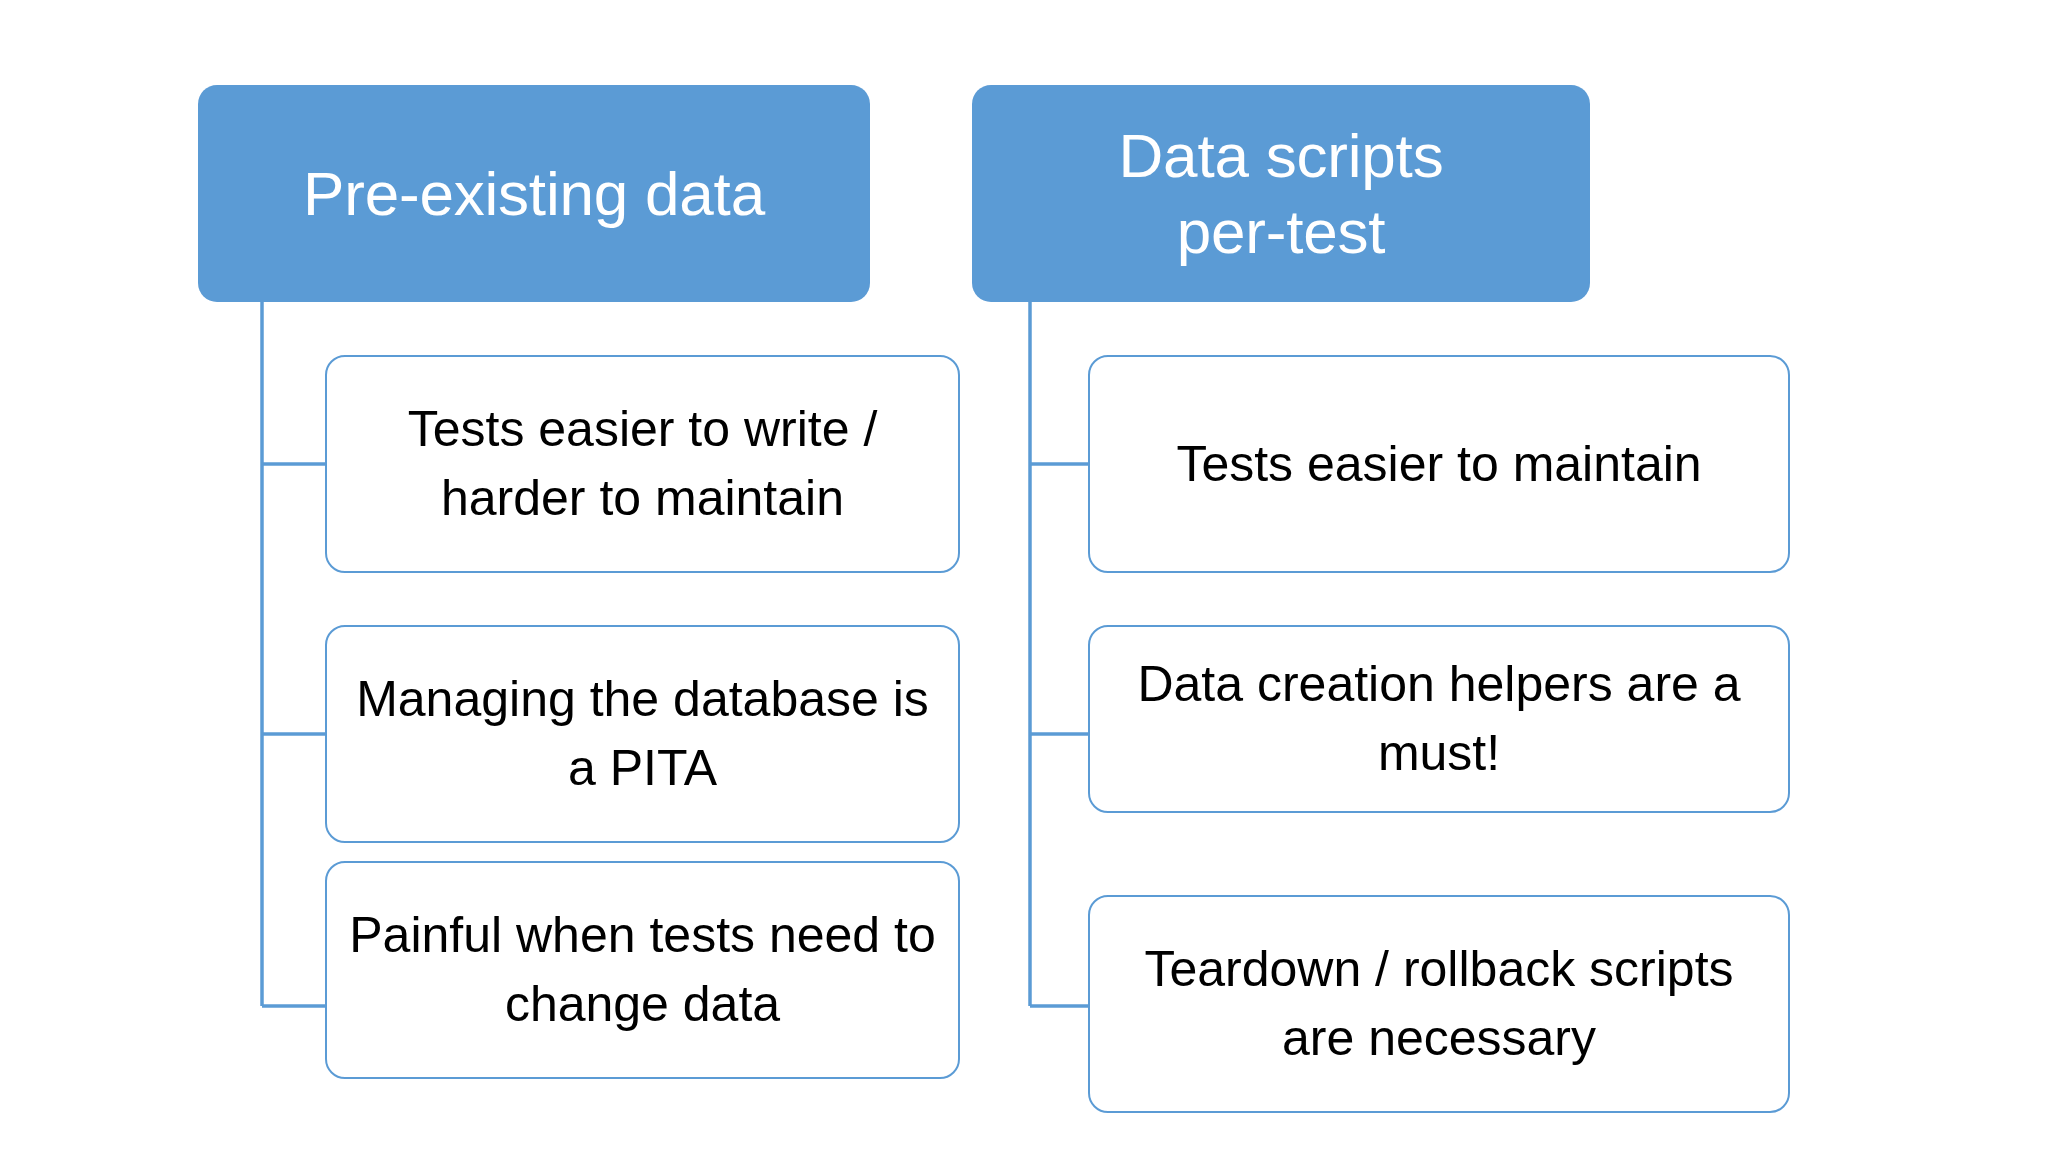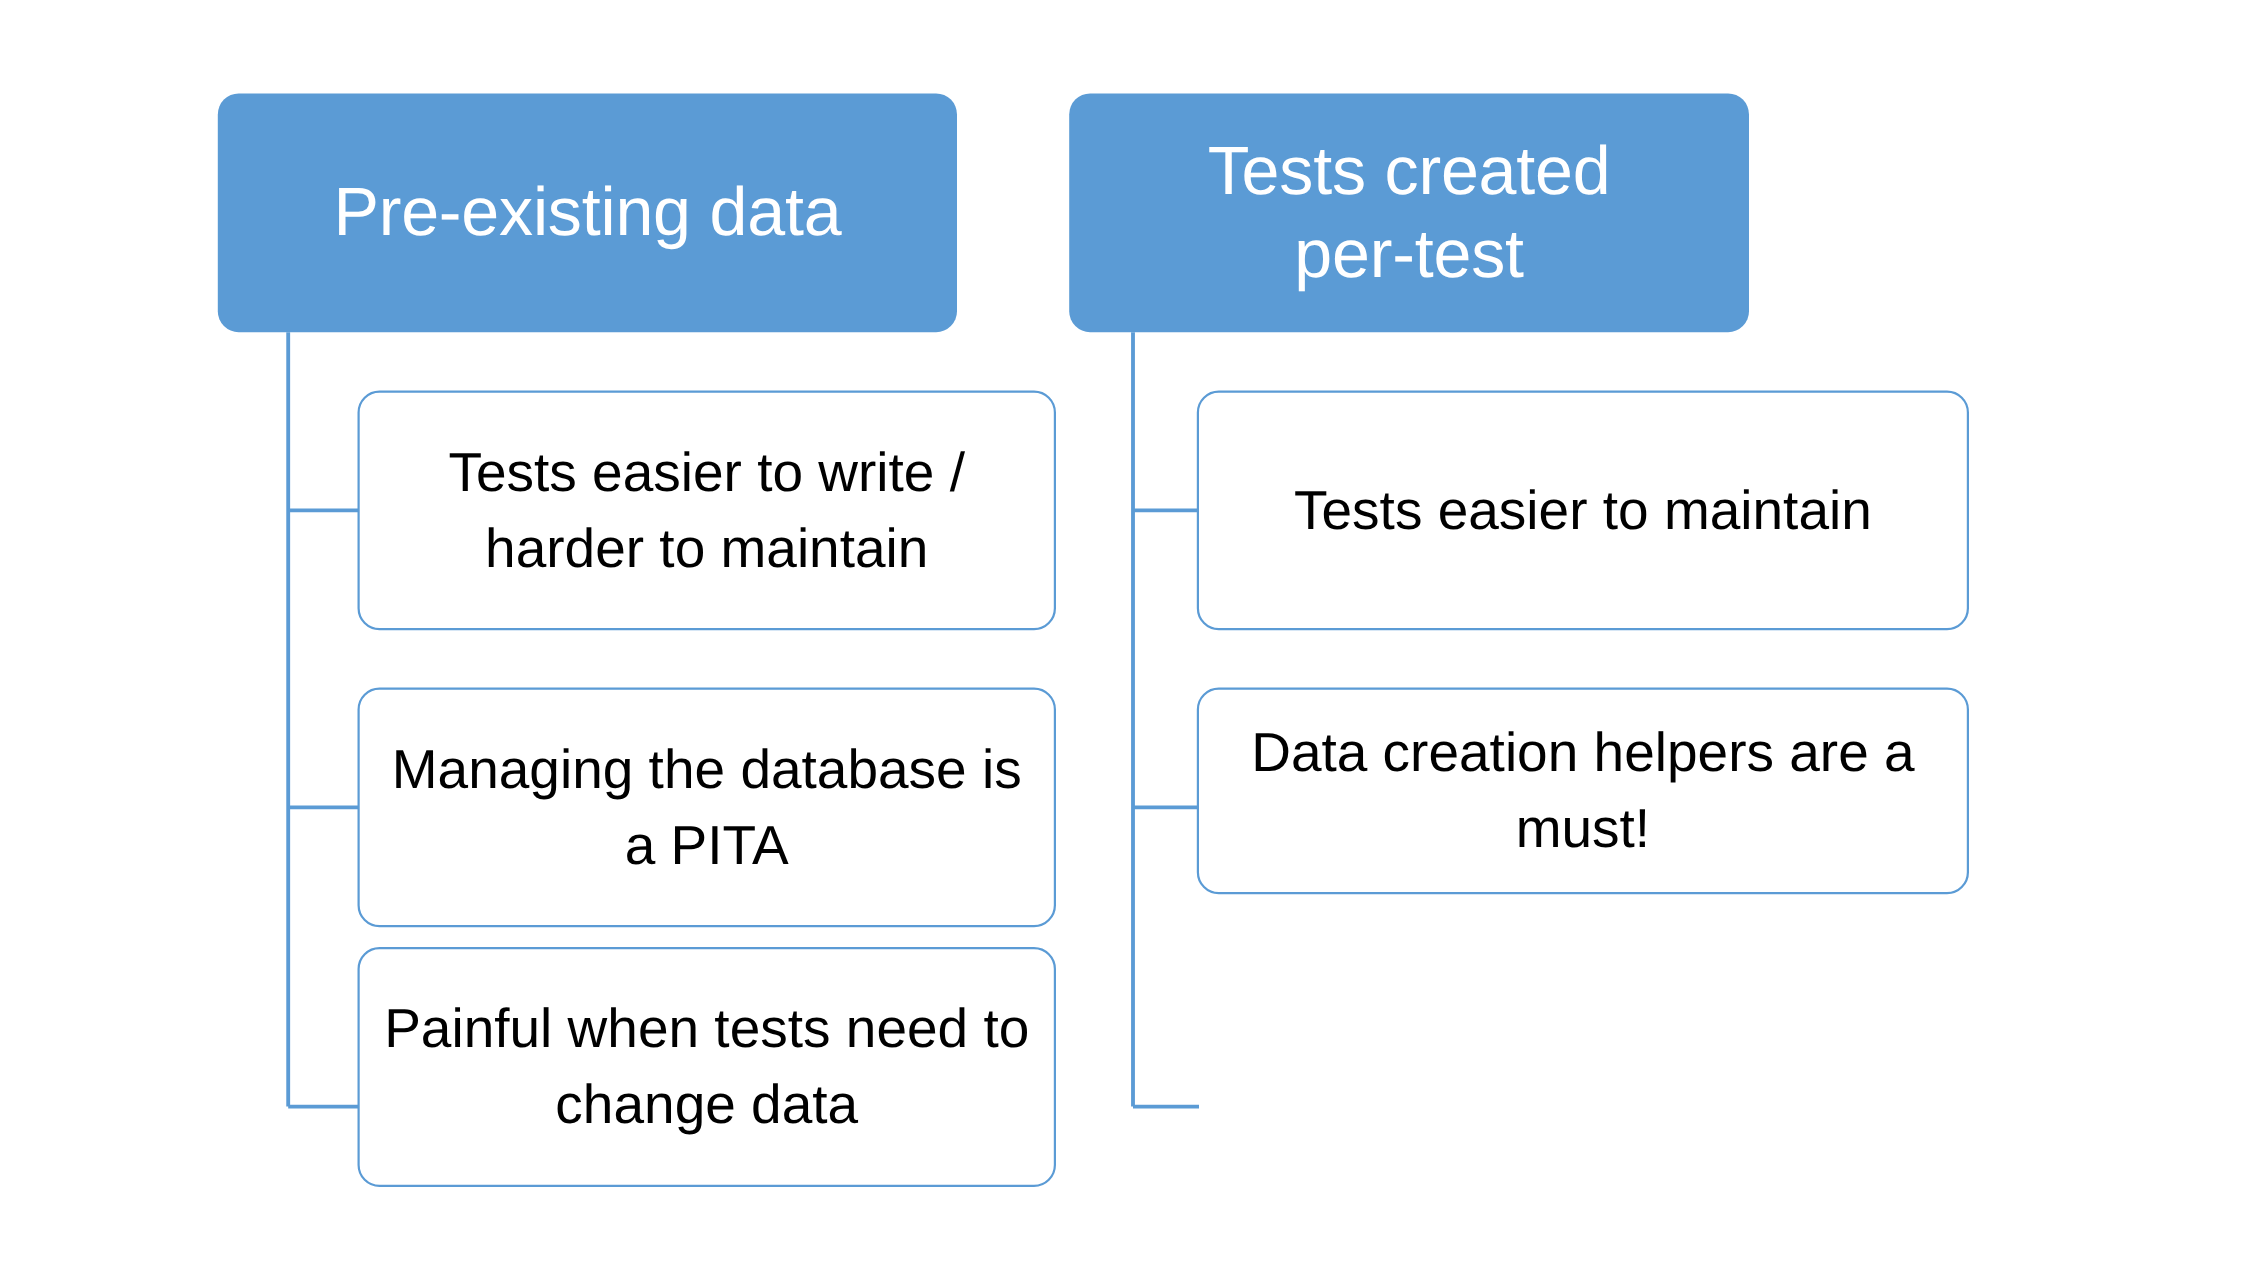--- a/index.html
+++ b/index.html
@@ -128,32 +128,38 @@
 
   <div class="node-child" id="child-l3">
     <span class="node-text">
       <span class="node-line">Painful when tests</span>
       <span class="node-line">need to change data</span>
     </span>
   </div>
 
   <div class="node-header" id="header-right">
     <span class="node-text">
-      <span class="node-line">Tests created</span>
+      <span class="node-line">Data scripts</span>
       <span class="node-line">per-test</span>
     </span>
   </div>
 
   <div class="node-child" id="child-r1">
     <span class="node-text">
       <span class="node-line">Tests easier to maintain</span>
     </span>
   </div>
 
   <div class="node-child" id="child-r2">
     <span class="node-text">
       <span class="node-line">Data creation helpers</span>
       <span class="node-line">are a must!</span>
     </span>
   </div>
 
+  <div class="node-child" id="child-r3">
+    <span class="node-text">
+      <span class="node-line">Teardown / rollback</span>
+      <span class="node-line">scripts are necessary</span>
+    </span>
+  </div>
 
 </div>
 
 </body></html>

